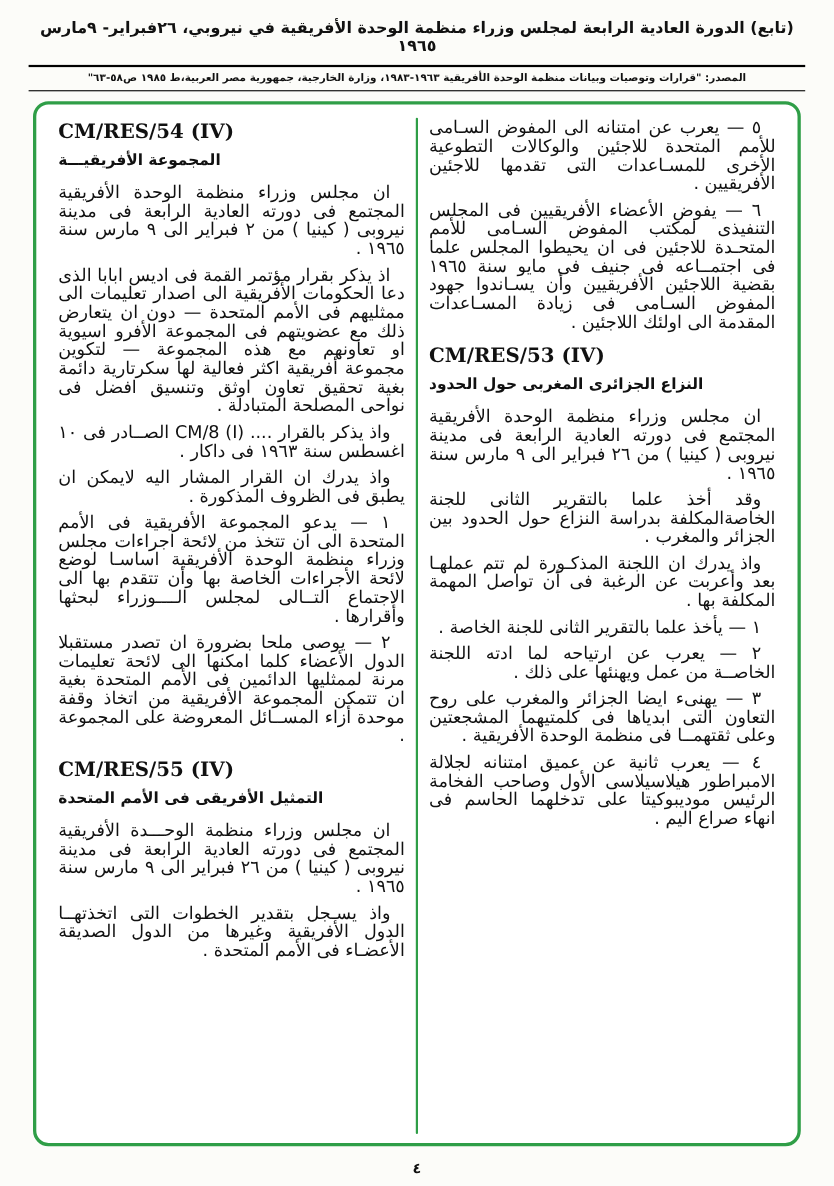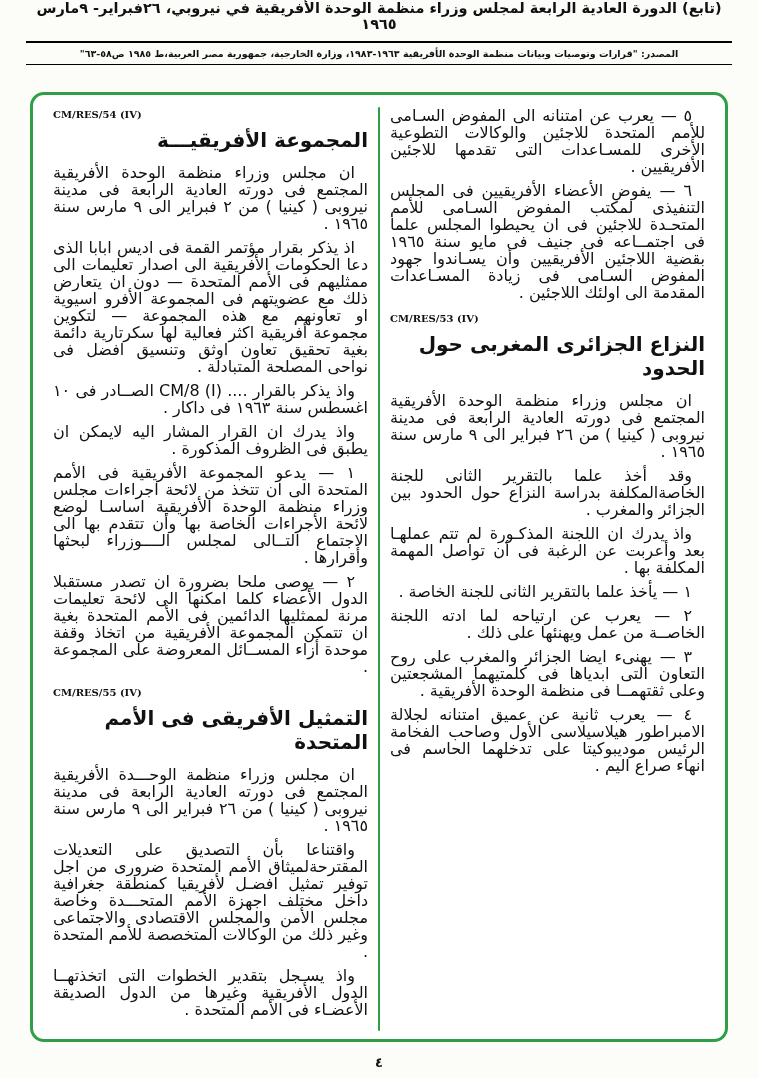--- a/index.html
+++ b/index.html
@@ -5,21 +5,21 @@
   * { box-sizing: border-box; margin: 0; padding: 0; }
   :root { --green: #2f9e47; --ink: #111111; }
   html, body { width: 758px; height: 1078px; }
   body {
     background: #fcfcf9;
     color: var(--ink);
     font-family: "DejaVu Sans", sans-serif;
     position: relative;
     overflow: hidden;
   }
-  .page-header { text-align: center; direction: rtl; }
+  .page-header { padding-top: 18px; text-align: center; direction: rtl; }
   .header-title { font-size: 14.5px; font-weight: bold; padding: 0 30px; }
   .rule-thick { height: 2px; background: #000; margin: 9px 26px 5px; }
   .source-line {
     font-size: 9.5px; font-weight: bold; direction: rtl;
     text-align: center; padding: 0 26px; letter-spacing: 0.1px;
   }
   .rule-thin { height: 1px; background: #000; margin: 5px 26px 0; }
 
   .green-box {
     position: absolute; left: 30px; right: 30px; top: 92px; bottom: 36px;
@@ -28,26 +28,26 @@
     padding: 12px 10px 8px;
     display: flex; direction: rtl;
     overflow: hidden;
   }
   .col { flex: 1 1 0; padding: 0 10px; direction: rtl; }
   .col-sep { width: 2px; background: var(--green); align-self: stretch; border-radius: 1px; }
 
   .block-code {
     direction: ltr; text-align: left; unicode-bidi: embed;
     font-family: "DejaVu Serif", "Liberation Serif", serif;
-    font-weight: bold; font-size: 10px;
+    font-weight: bold; font-size: 18px;
     margin: 12px 0 6px;
   }
   .col > .block-code:first-child { margin-top: 2px; }
   .block-heading {
-    font-weight: bold; font-size: 20px; text-align: right;
+    font-weight: bold; font-size: 14px; text-align: left;
     margin: 8px 0 12px;
   }
   .block-para {
     font-size: 16px; line-height: 17px;
     text-align: justify; text-indent: 13px;
     margin-bottom: 7px;
   }
   .page-number {
     position: absolute; bottom: 8px; left: 0; right: 0;
     text-align: center; font-size: 13px; font-weight: bold;
@@ -83,18 +83,17 @@
       <div class="block-heading">المجموعة الأفريقيـــة</div>
       <div class="block-para">ان مجلس وزراء منظمة الوحدة الأفريقية المجتمع فى دورته العادية الرابعة فى مدينة نيروبى ( كينيا ) من ٢ فبراير الى ٩ مارس سنة ١٩٦٥ .</div>
       <div class="block-para">اذ يذكر بقرار مؤتمر القمة فى اديس ابابا الذى دعا الحكومات الأفريقية الى اصدار تعليمات الى ممثليهم فى الأمم المتحدة — دون ان يتعارض ذلك مع عضويتهم فى المجموعة الأفرو اسيوية او تعاونهم مع هذه المجموعة — لتكوين مجموعة أفريقية اكثر فعالية لها سكرتارية دائمة بغية تحقيق تعاون اوثق وتنسيق افضل فى نواحى المصلحة المتبادلة .</div>
       <div class="block-para">واذ يذكر بالقرار .... CM/8 (I) الصــادر فى ١٠ اغسطس سنة ١٩٦٣ فى داكار .</div>
       <div class="block-para">واذ يدرك ان القرار المشار اليه لايمكن ان يطبق فى الظروف المذكورة .</div>
       <div class="block-para">١ — يدعو المجموعة الأفريقية فى الأمم المتحدة الى ان تتخذ من لائحة اجراءات مجلس وزراء منظمة الوحدة الأفريقية اساسـا لوضع لائحة الأجراءات الخاصة بها وأن تتقدم بها الى الاجتماع التــالى لمجلس الــــوزراء لبحثها وأقرارها .</div>
       <div class="block-para">٢ — يوصى ملحا بضرورة ان تصدر مستقبلا الدول الأعضاء كلما امكنها الى لائحة تعليمات مرنة لممثليها الدائمين فى الأمم المتحدة بغية ان تتمكن المجموعة الأفريقية من اتخاذ وقفة موحدة أزاء المســائل المعروضة على المجموعة .</div>
       <div class="block-code">CM/RES/55  (IV)</div>
       <div class="block-heading">التمثيل الأفريقى فى الأمم المتحدة</div>
       <div class="block-para">ان مجلس وزراء منظمة الوحـــدة الأفريقية المجتمع فى دورته العادية الرابعة فى مدينة نيروبى ( كينيا ) من ٢٦ فبراير الى ٩ مارس سنة ١٩٦٥ .</div>
-      <div class="block-para">واقتناعا بأن التصديق على التعديلات المقترحةلميثاق الأمم المتحدة ضرورى من اجل توفير تمثيل افضـل لأفريقيا كمنطقة جغرافية داخل مختلف اجهزة الأمم المتحـــدة وخاصة مجلس الأمن والمجلس الاقتصادى والاجتماعى وغير ذلك من الوكالات المتخصصة للأمم المتحدة .</div>
       <div class="block-para">واذ يسـجل بتقدير الخطوات التى اتخذتهــا الدول الأفريقية وغيرها من الدول الصديقة الأعضـاء فى الأمم المتحدة .</div>
     </div>
 </main>
 
 <div class="page-number">٤</div>
 
 </body></html>

